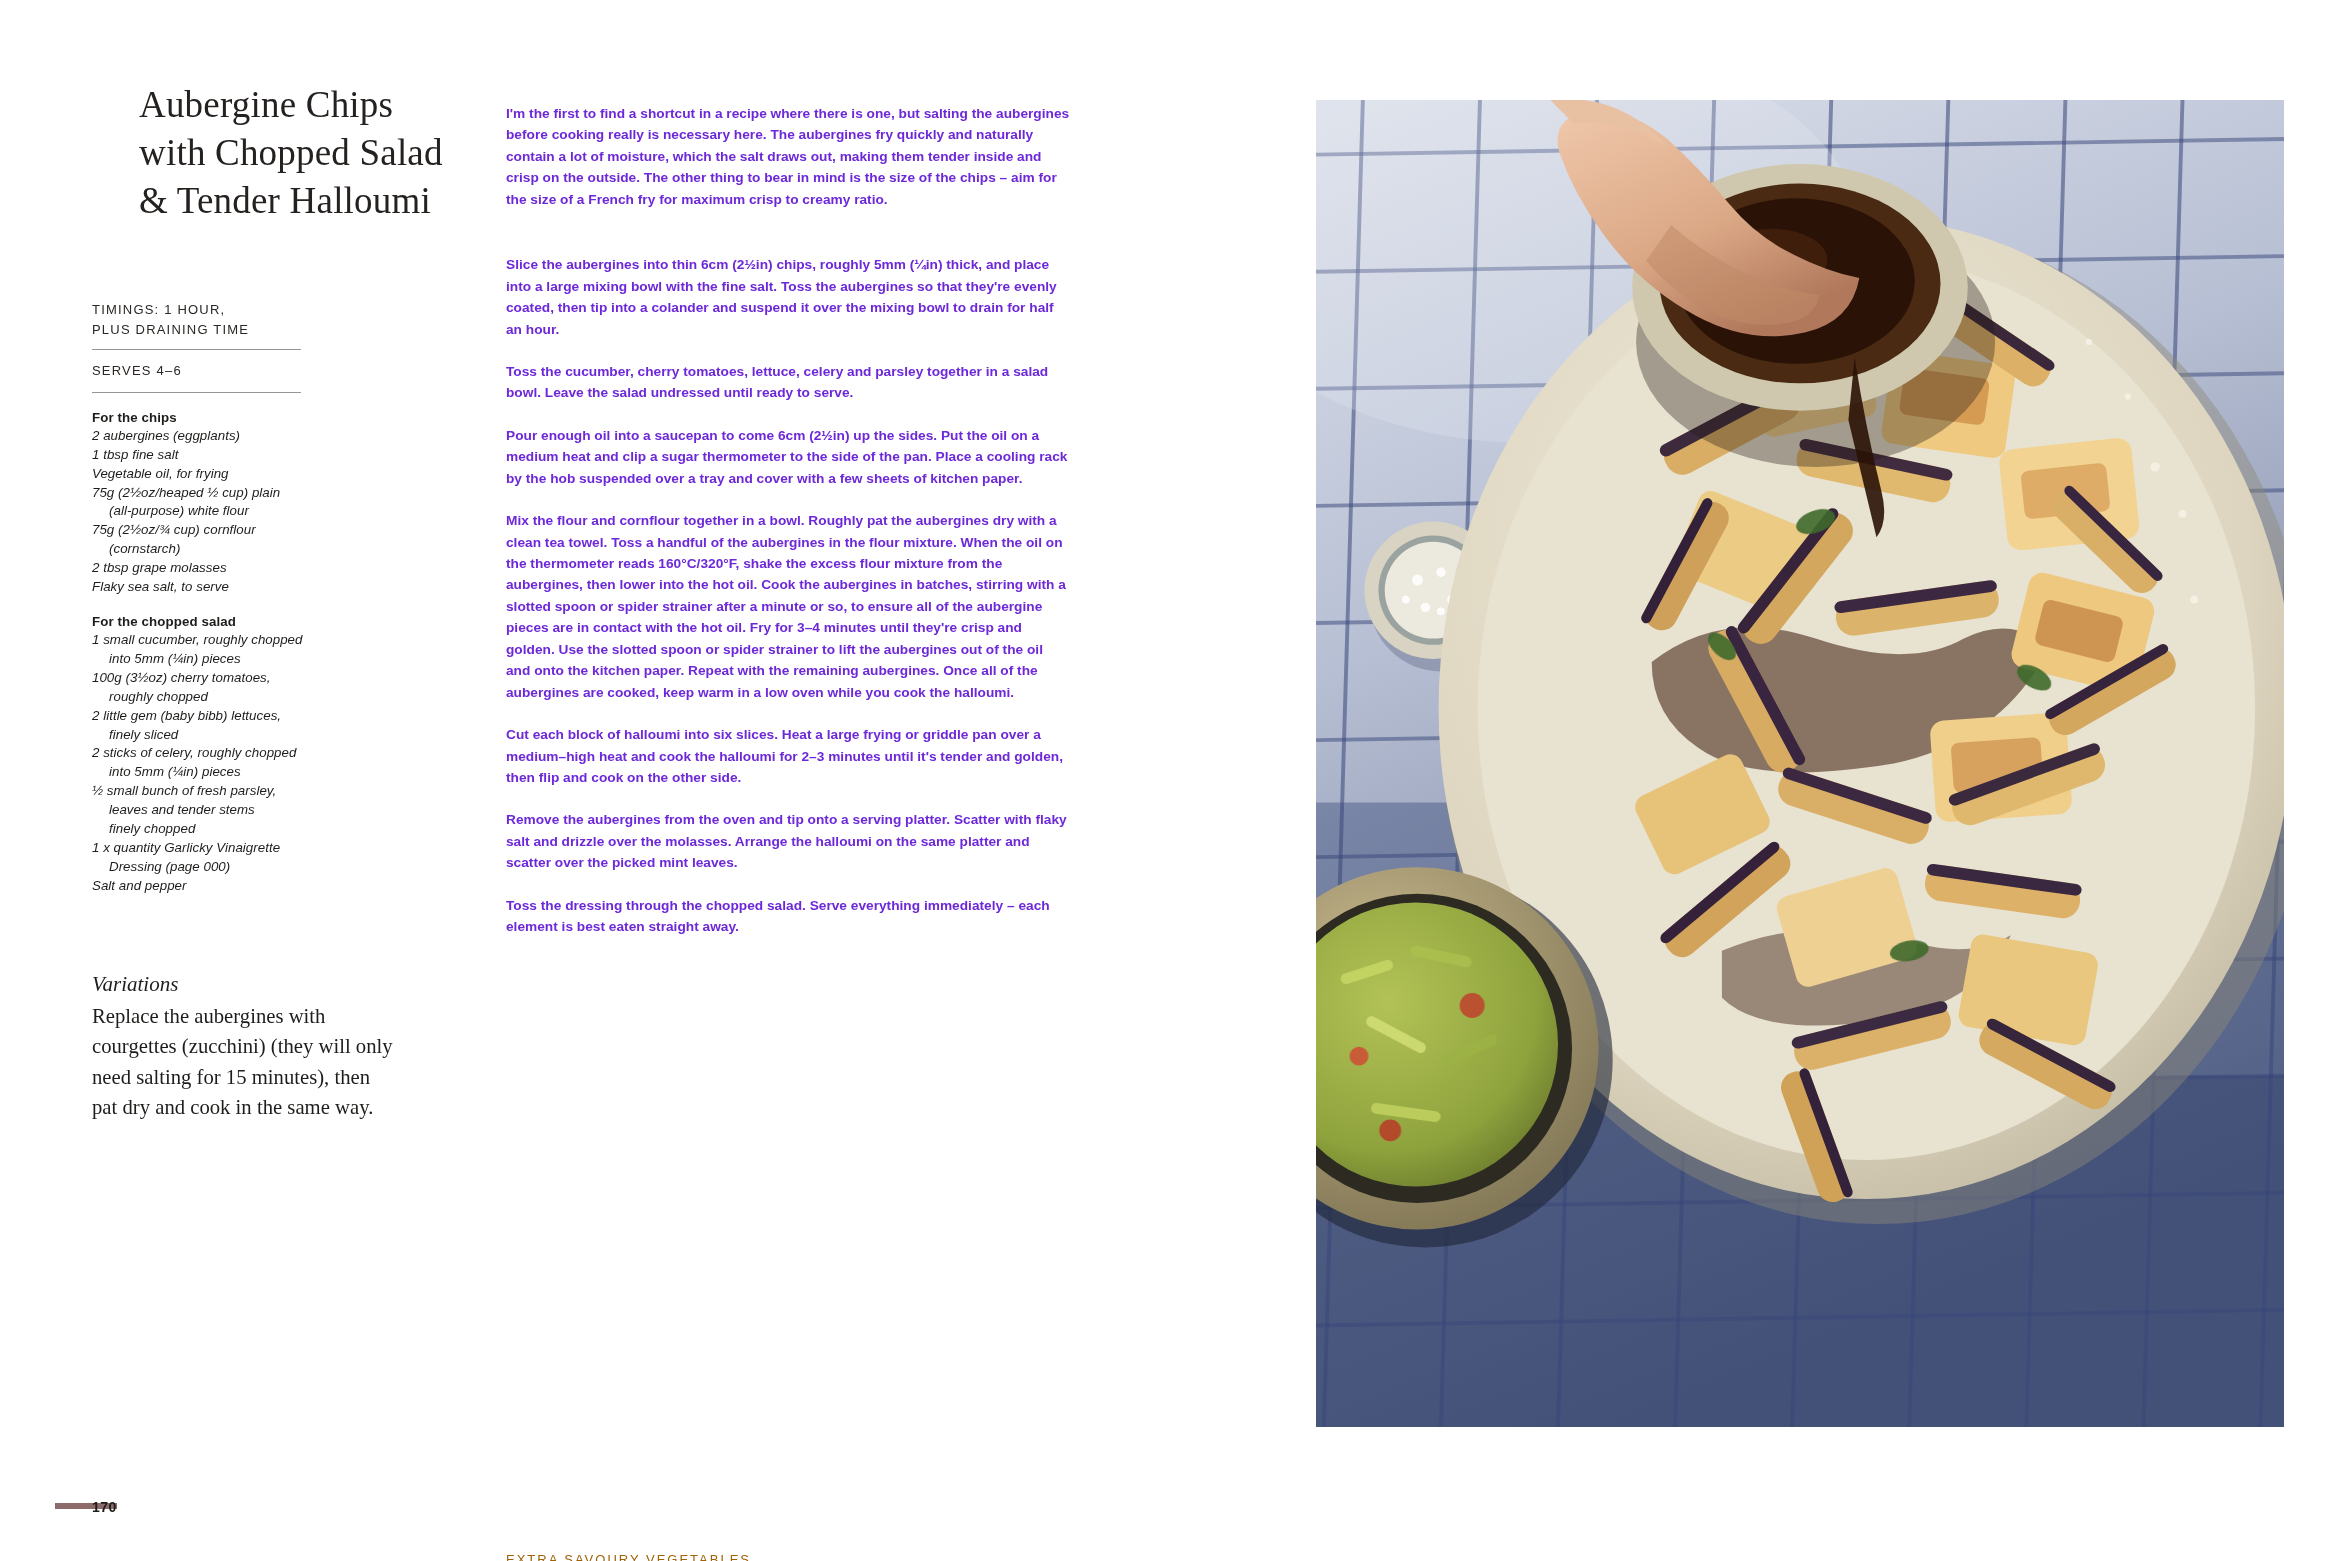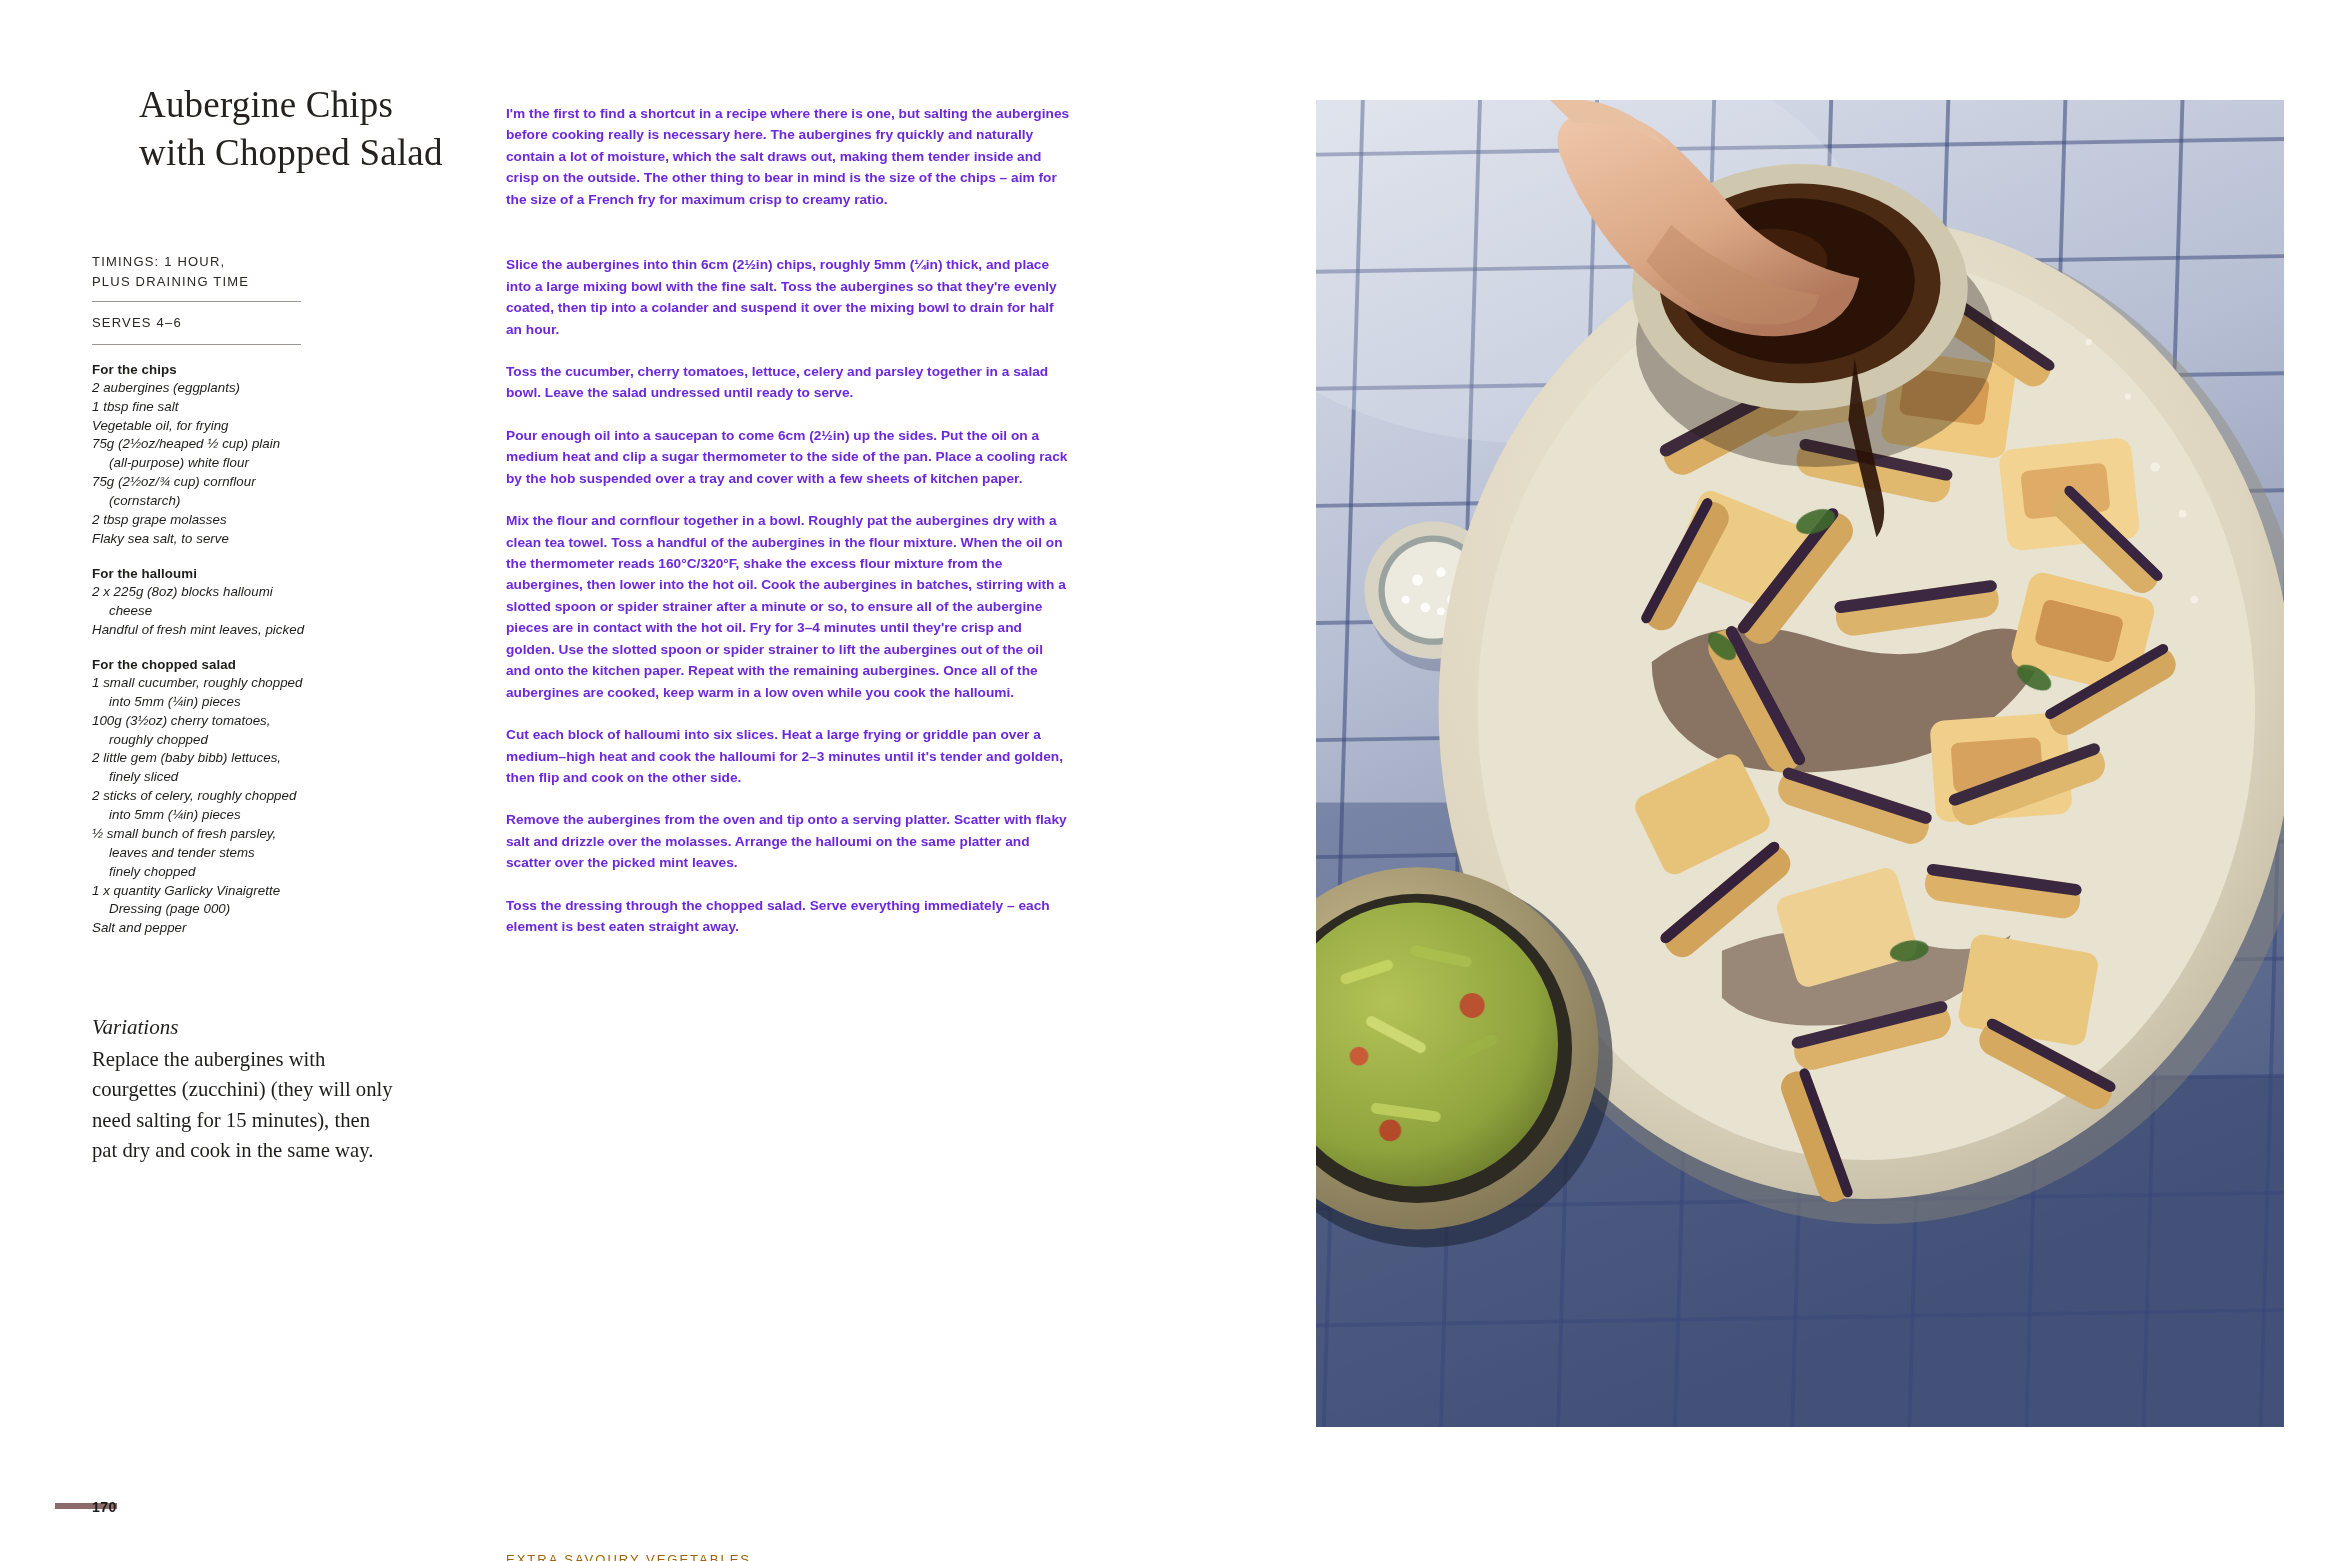--- a/index.html
+++ b/index.html
@@ -163,20 +163,21 @@
 </head>
 <body>
 
 <div class="page">
 
   <div class="col-left">
 
     <h1 class="recipe-title">
       <span>Aubergine Chips</span>
       <span>with Chopped Salad</span>
+      <span>&amp; Tender Halloumi</span>
     </h1>
 
     <div class="meta-block">
       <div class="timings">
         <div>TIMINGS: 1 HOUR,</div>
         <div>PLUS DRAINING TIME</div>
       </div>
       <div class="serves">SERVES 4–6</div>
     </div>
 
@@ -188,28 +189,20 @@
         <li>Vegetable oil, for frying</li>
         <li>75g (2½oz/heaped ½ cup) plain</li>
         <li class="indent">(all-purpose) white flour</li>
         <li>75g (2½oz/¾ cup) cornflour</li>
         <li class="indent">(cornstarch)</li>
         <li>2 tbsp grape molasses</li>
         <li>Flaky sea salt, to serve</li>
       </ul>
     </div>
 
-    <div class="ing-group">
-      <div class="ing-heading">For the halloumi</div>
-      <ul class="ing-list">
-        <li>2 x 225g (8oz) blocks halloumi</li>
-        <li class="indent">cheese</li>
-        <li>Handful of fresh mint leaves, picked</li>
-      </ul>
-    </div>
 
     <div class="ing-group">
       <div class="ing-heading">For the chopped salad</div>
       <ul class="ing-list">
         <li>1 small cucumber, roughly chopped</li>
         <li class="indent">into 5mm (¼in) pieces</li>
         <li>100g (3½oz) cherry tomatoes,</li>
         <li class="indent">roughly chopped</li>
         <li>2 little gem (baby bibb) lettuces,</li>
         <li class="indent">finely sliced</li>

